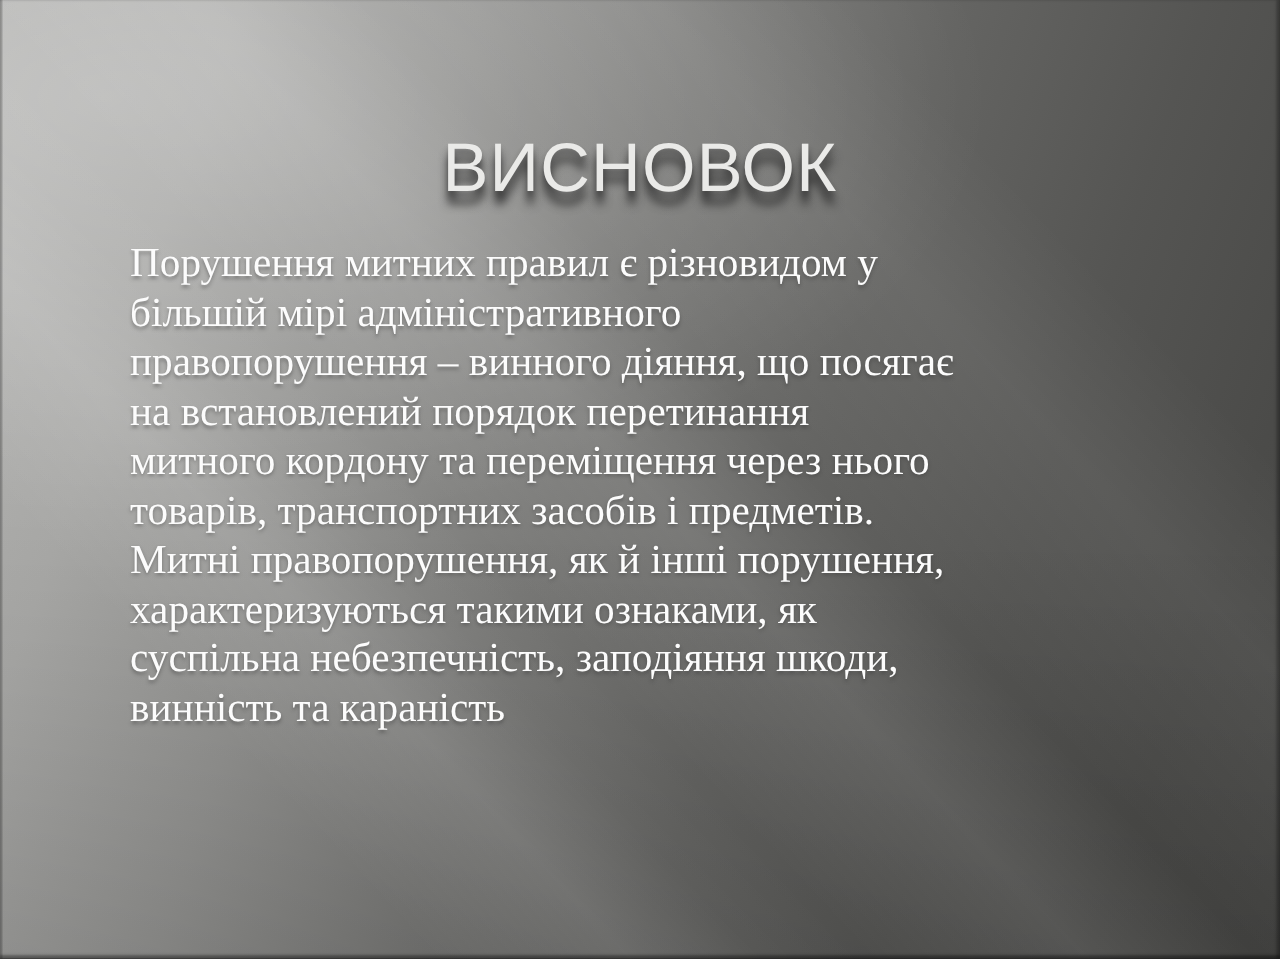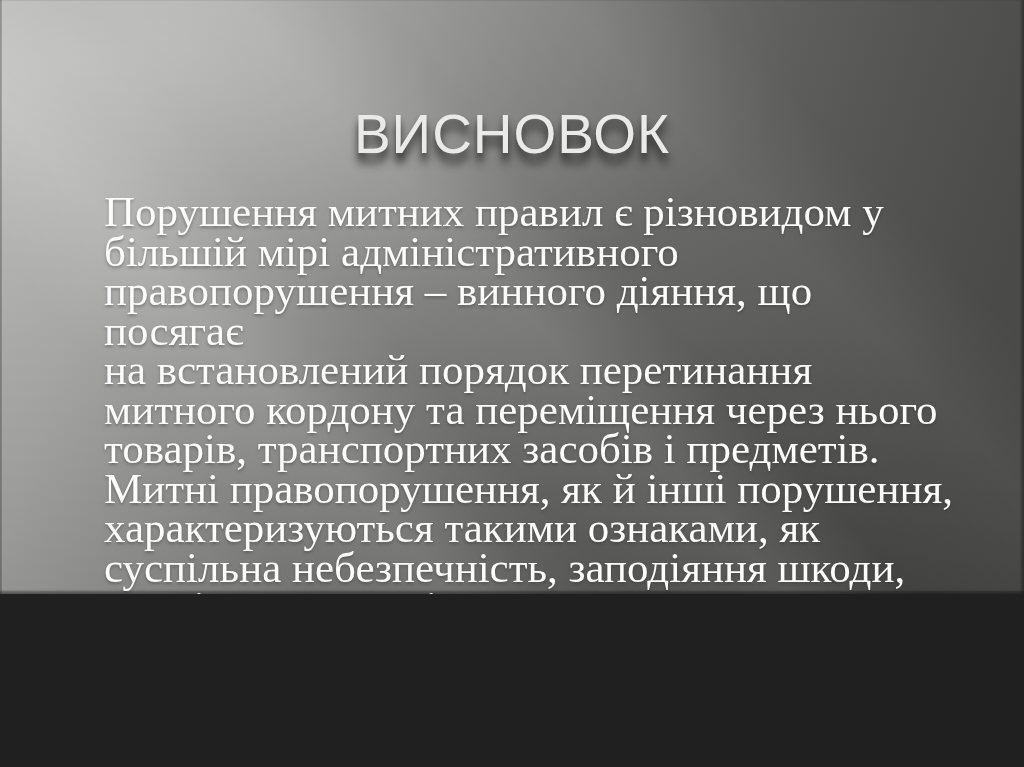--- a/index.html
+++ b/index.html
@@ -7,21 +7,21 @@
     padding: 0;
     width: 1024px;
     height: 767px;
     overflow: hidden;
     background: #202020;
   }
 
   .slide {
     position: relative;
     width: 1024px;
-    height: 594px;
+    height: 767px;
     overflow: hidden;
     
     background:
       linear-gradient(47deg,
         rgba(255,255,255,0.00) 20%,
         rgba(255,255,255,0.10) 29%,
         rgba(255,255,255,0.02) 35%,
         rgba(255,255,255,0.00) 40%,
         rgba(255,255,255,0.09) 50%,
         rgba(255,255,255,0.00) 58%,
@@ -66,21 +66,21 @@
     text-shadow:
       0 10px 8px rgba(38,38,38,0.85),
       0 4px 4px rgba(60,60,60,0.45);
   }
 
   .slide-body {
     position: absolute;
     left: 104px;
     top: 192px;
     width: 850px;
-    font-size: 43px;
+    font-size: 33px;
     line-height: 39.5px;
     color: #fcfcfc;
     white-space: pre-line;
     text-shadow: 0 2px 3px rgba(50,50,50,0.40);
   }
 </style>
 </head>
 <body>
 
 <div class="slide">

